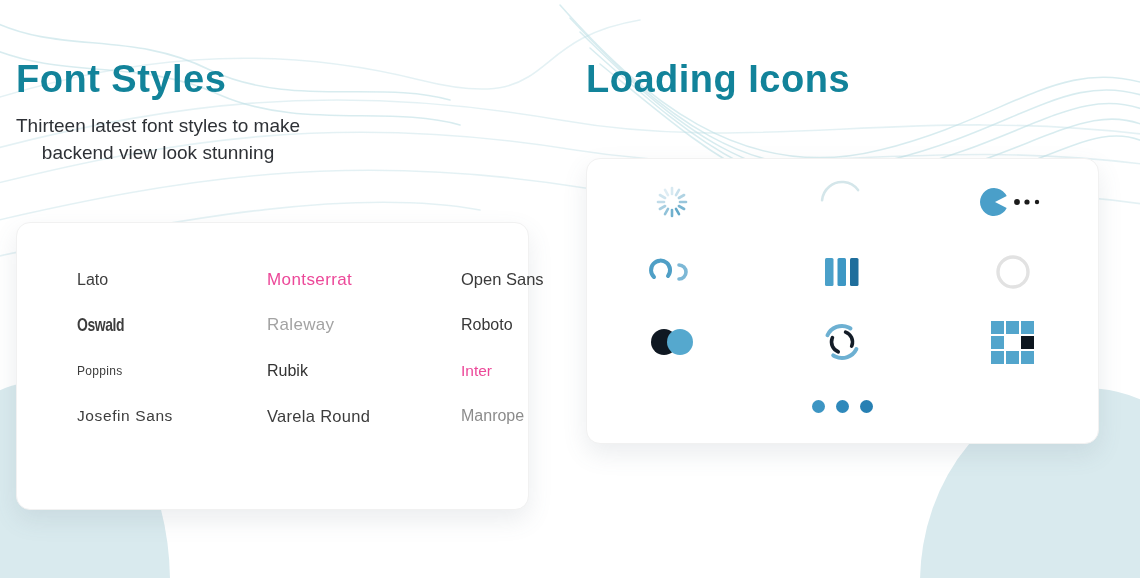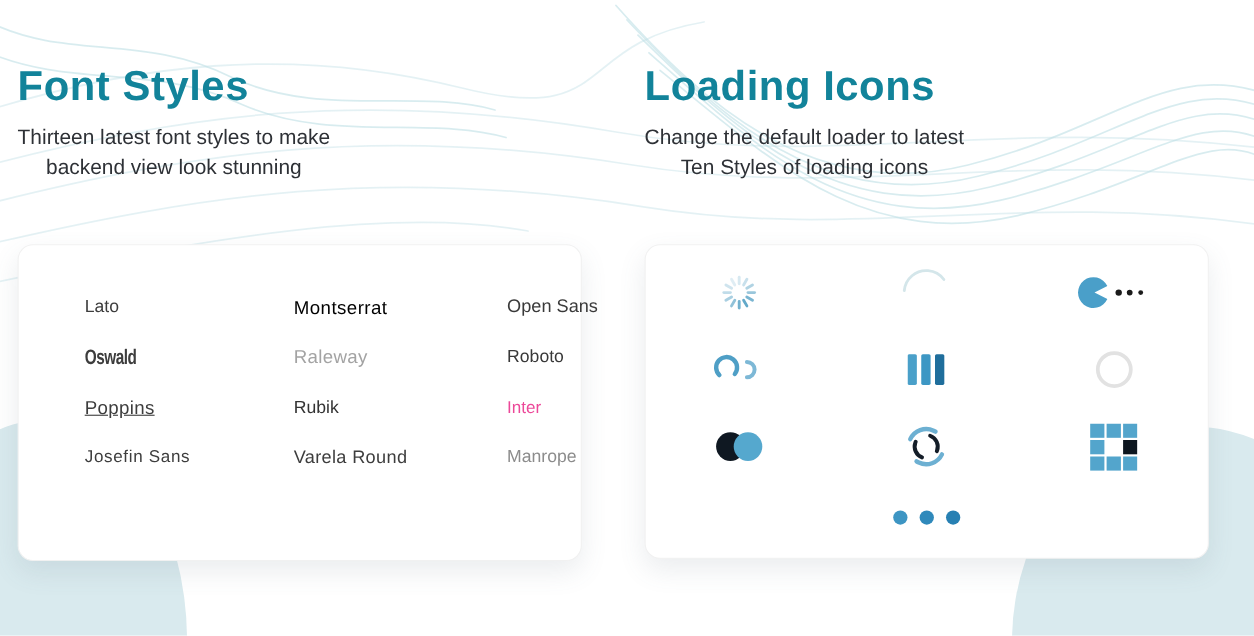--- a/index.html
+++ b/index.html
@@ -25,24 +25,24 @@
   .card { margin-top:56px; width:513px; background:#ffffff; border:1px solid #f1f1f1; border-radius:14px;
           box-shadow:0 10px 24px rgba(90,110,120,0.12); }
 
   
   .font-card { height:288px; padding:34px 0 0 60px; display:grid; grid-template-columns:153px 157px 1fr;gap:37px; }
   .font-col { display:flex; flex-direction:column; }
   .font-item { height:45.5px; display:flex; align-items:center; font-size:16px; color:#3d3d3d; white-space:nowrap; }
   .f-lato      { font-size:16px; }
   .f-oswald    { font-weight:700; font-size:17px; letter-spacing:-0.5px; }
   .f-oswald span{ display:inline-block; transform:scale(0.82,1.12); transform-origin:left center; }
-  .f-poppins   { font-size:17px; letter-spacing:0.3px;text-decoration:underline; }
+  .f-poppins   { font-size:12px; letter-spacing:0.3px; }
   .f-josefin   { font-size:15.5px; letter-spacing:0.6px; }
   .f-nunito    { font-size:16px; }
-  .f-montserrat{ font-size:17px; color:#000000; letter-spacing:0.4px; }
+  .f-montserrat{ font-size:17px; color:#ec4899; letter-spacing:0.4px; }
   .f-raleway   { font-size:17px; color:#a3a3a3; font-weight:300; letter-spacing:0.3px; }
   .f-rubik     { font-size:16px; font-weight:400; color:#333333; }
   .f-varela    { font-size:16.5px; letter-spacing:0.3px; }
   .f-opensans  { font-size:16.5px; color:#3a3a3a; }
   .f-roboto    { font-size:16px; color:#383838; }
   .f-inter     { font-size:15.5px; color:#ec4899; }
   .f-manrope   { font-size:16px; color:#8c8c8c; }
 
   
   .loader-card { height:286px; padding-top:8px; display:flex; flex-direction:column; }
@@ -106,24 +106,20 @@
           <div class="font-item f-opensans">Open Sans</div>
           <div class="font-item f-roboto">Roboto</div>
           <div class="font-item f-inter">Inter</div>
           <div class="font-item f-manrope">Manrope</div>
         </div>
       </div>
     </section>
 
     <section class="half">
       <h1 class="title">Loading Icons</h1>
-      <p class="subtitle">
-        <span>Change the default loader to latest</span><br>
-        <span>Ten Styles of loading icons</span>
-      </p>
 
       <div class="card loader-card">
         <div class="loader-grid">
 
           <div class="loader-cell">
             <svg width="40" height="40" viewBox="-20 -20 40 40">
               <g stroke="#63a9c9" stroke-width="2.6" stroke-linecap="round">
                 <line x1="0" y1="-8" x2="0" y2="-14" opacity="0.25"></line>
                 <line x1="4" y1="-6.9" x2="7" y2="-12.1" opacity="0.35"></line>
                 <line x1="6.9" y1="-4" x2="12.1" y2="-7" opacity="0.5"></line>

